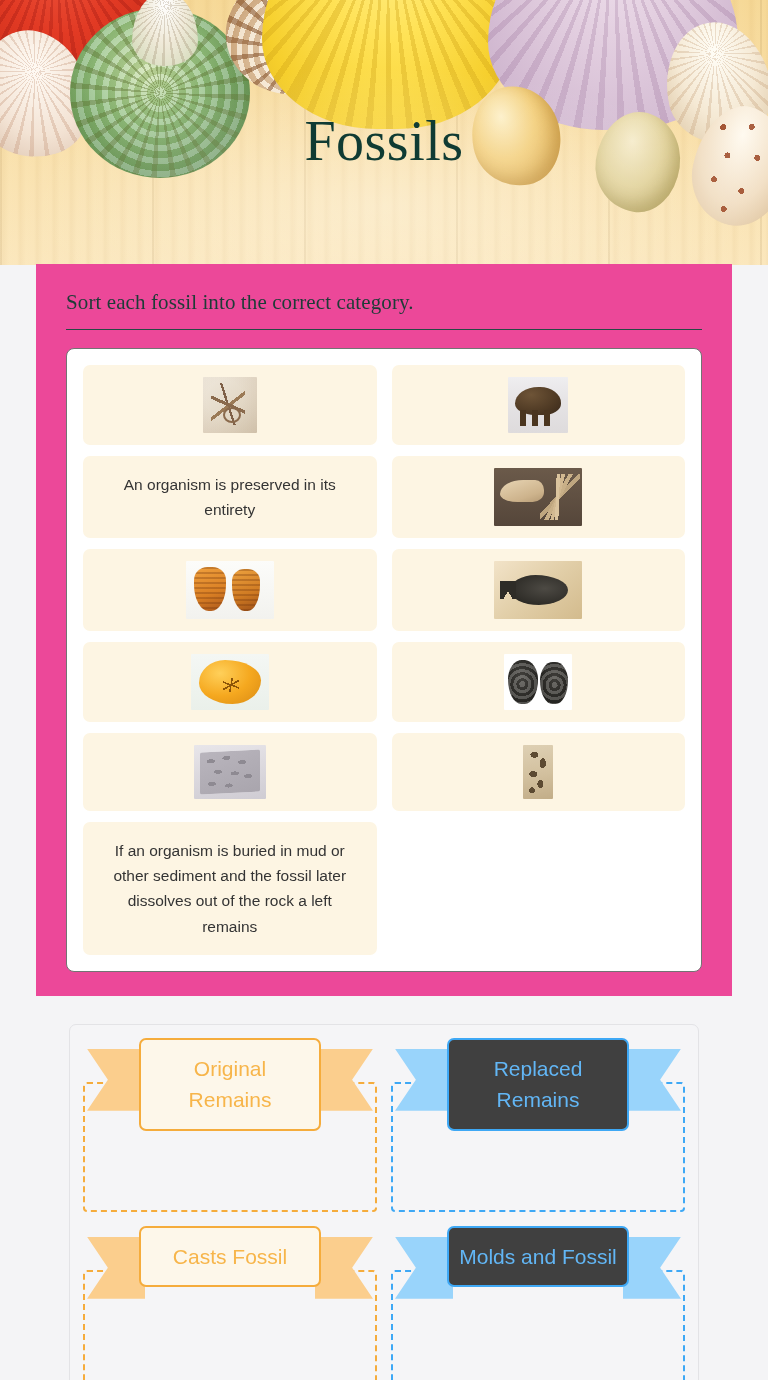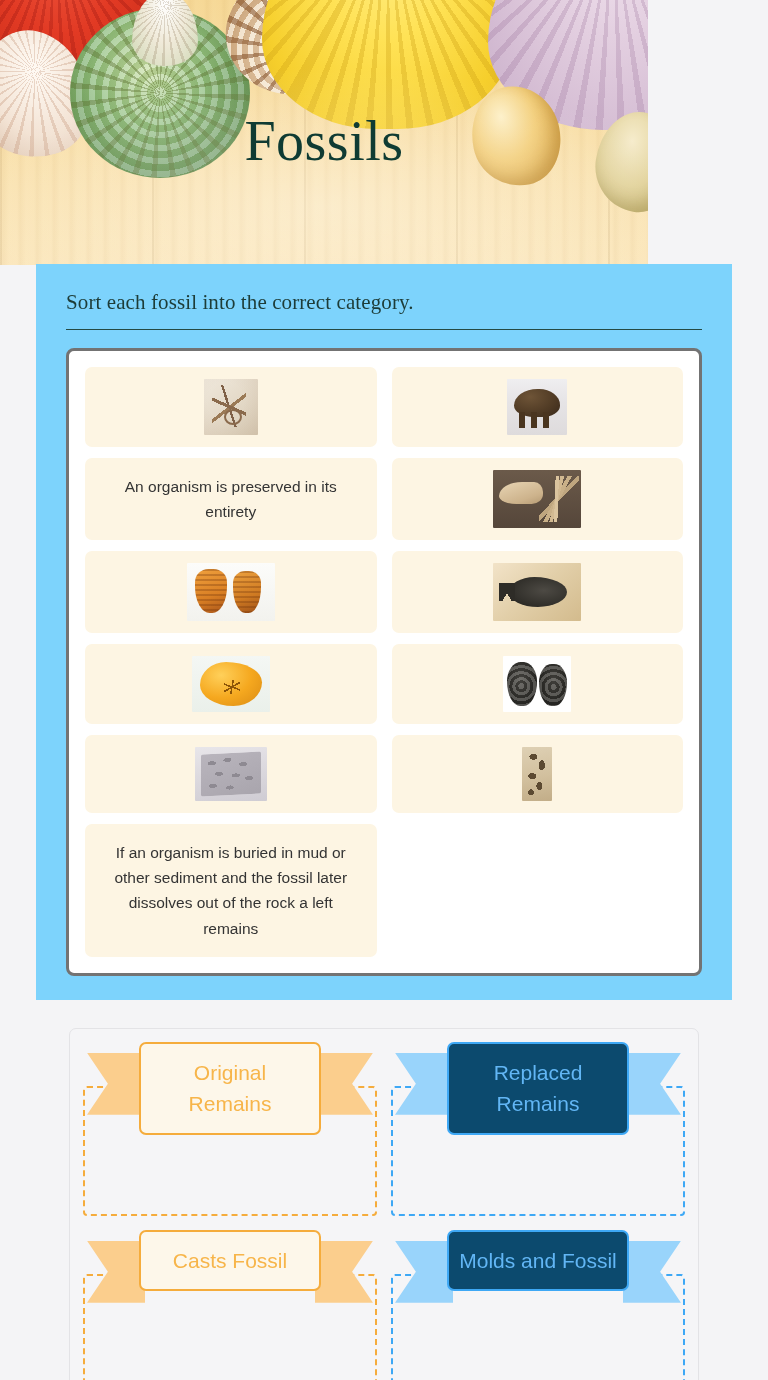--- a/index.html
+++ b/index.html
@@ -14,21 +14,21 @@
     position: relative;
     width: 768px;
     min-height: 1380px;
     background: #f4f4f6;
     overflow: hidden;
   }
 
   
   .header {
     position: relative;
-    width: 648px;
+    width: 768px;
     height: 265px;
     overflow: hidden;
     background:
       
       repeating-linear-gradient(90deg,
         rgba(160,110,40,0.00) 0px,
         rgba(170,120,45,0.055) 3px,
         rgba(255,240,200,0.05) 9px,
         rgba(160,110,40,0.00) 17px),
       repeating-linear-gradient(90deg,
@@ -168,37 +168,37 @@
     letter-spacing: 0.5px;
     z-index: 5;
   }
 
   
   .content {
     position: relative;
     width: 696px;
     margin: 0 auto;
     margin-top: -1px;
-    background: #7dd3fc;
+    background: #ec4899;
     padding: 26px 30px 24px 30px;
   }
 
   .instructions {
     font-family: "Liberation Serif", "DejaVu Serif", serif;
     font-size: 21px;
     color: #1d3c37;
     padding-bottom: 14px;
     border-bottom: 1.5px solid #254a44;
     margin-bottom: 18px;
     letter-spacing: 0.1px;
   }
 
   
   .item-pool {
-    border: 3px solid #737373;
+    border: 1px solid #737373;
     border-radius: 8px;
     background: #ffffff;
     padding: 16px;
   }
   .pool-grid {
     display: grid;
     grid-template-columns: 1fr 1fr;
     gap: 11px 15px;
     align-items: start;
   }
@@ -470,21 +470,21 @@
     border-radius: 7px;
     background: #fdf7ea;
     color: #f7b54a;
     font-size: 21px;
     line-height: 1.5;
     text-align: center;
     box-sizing: border-box;
   }
   .cat-zone.blue .ribbon-box {
     border-color: #3ea8f5;
-    background: #0c4a6e;
+    background: #404040;
     color: #62b6f5;
   }
 </style>
 </head>
 <body>
 
 <div class="page">
 
   <div class="header">
     <div class="shell shell-red"></div>

